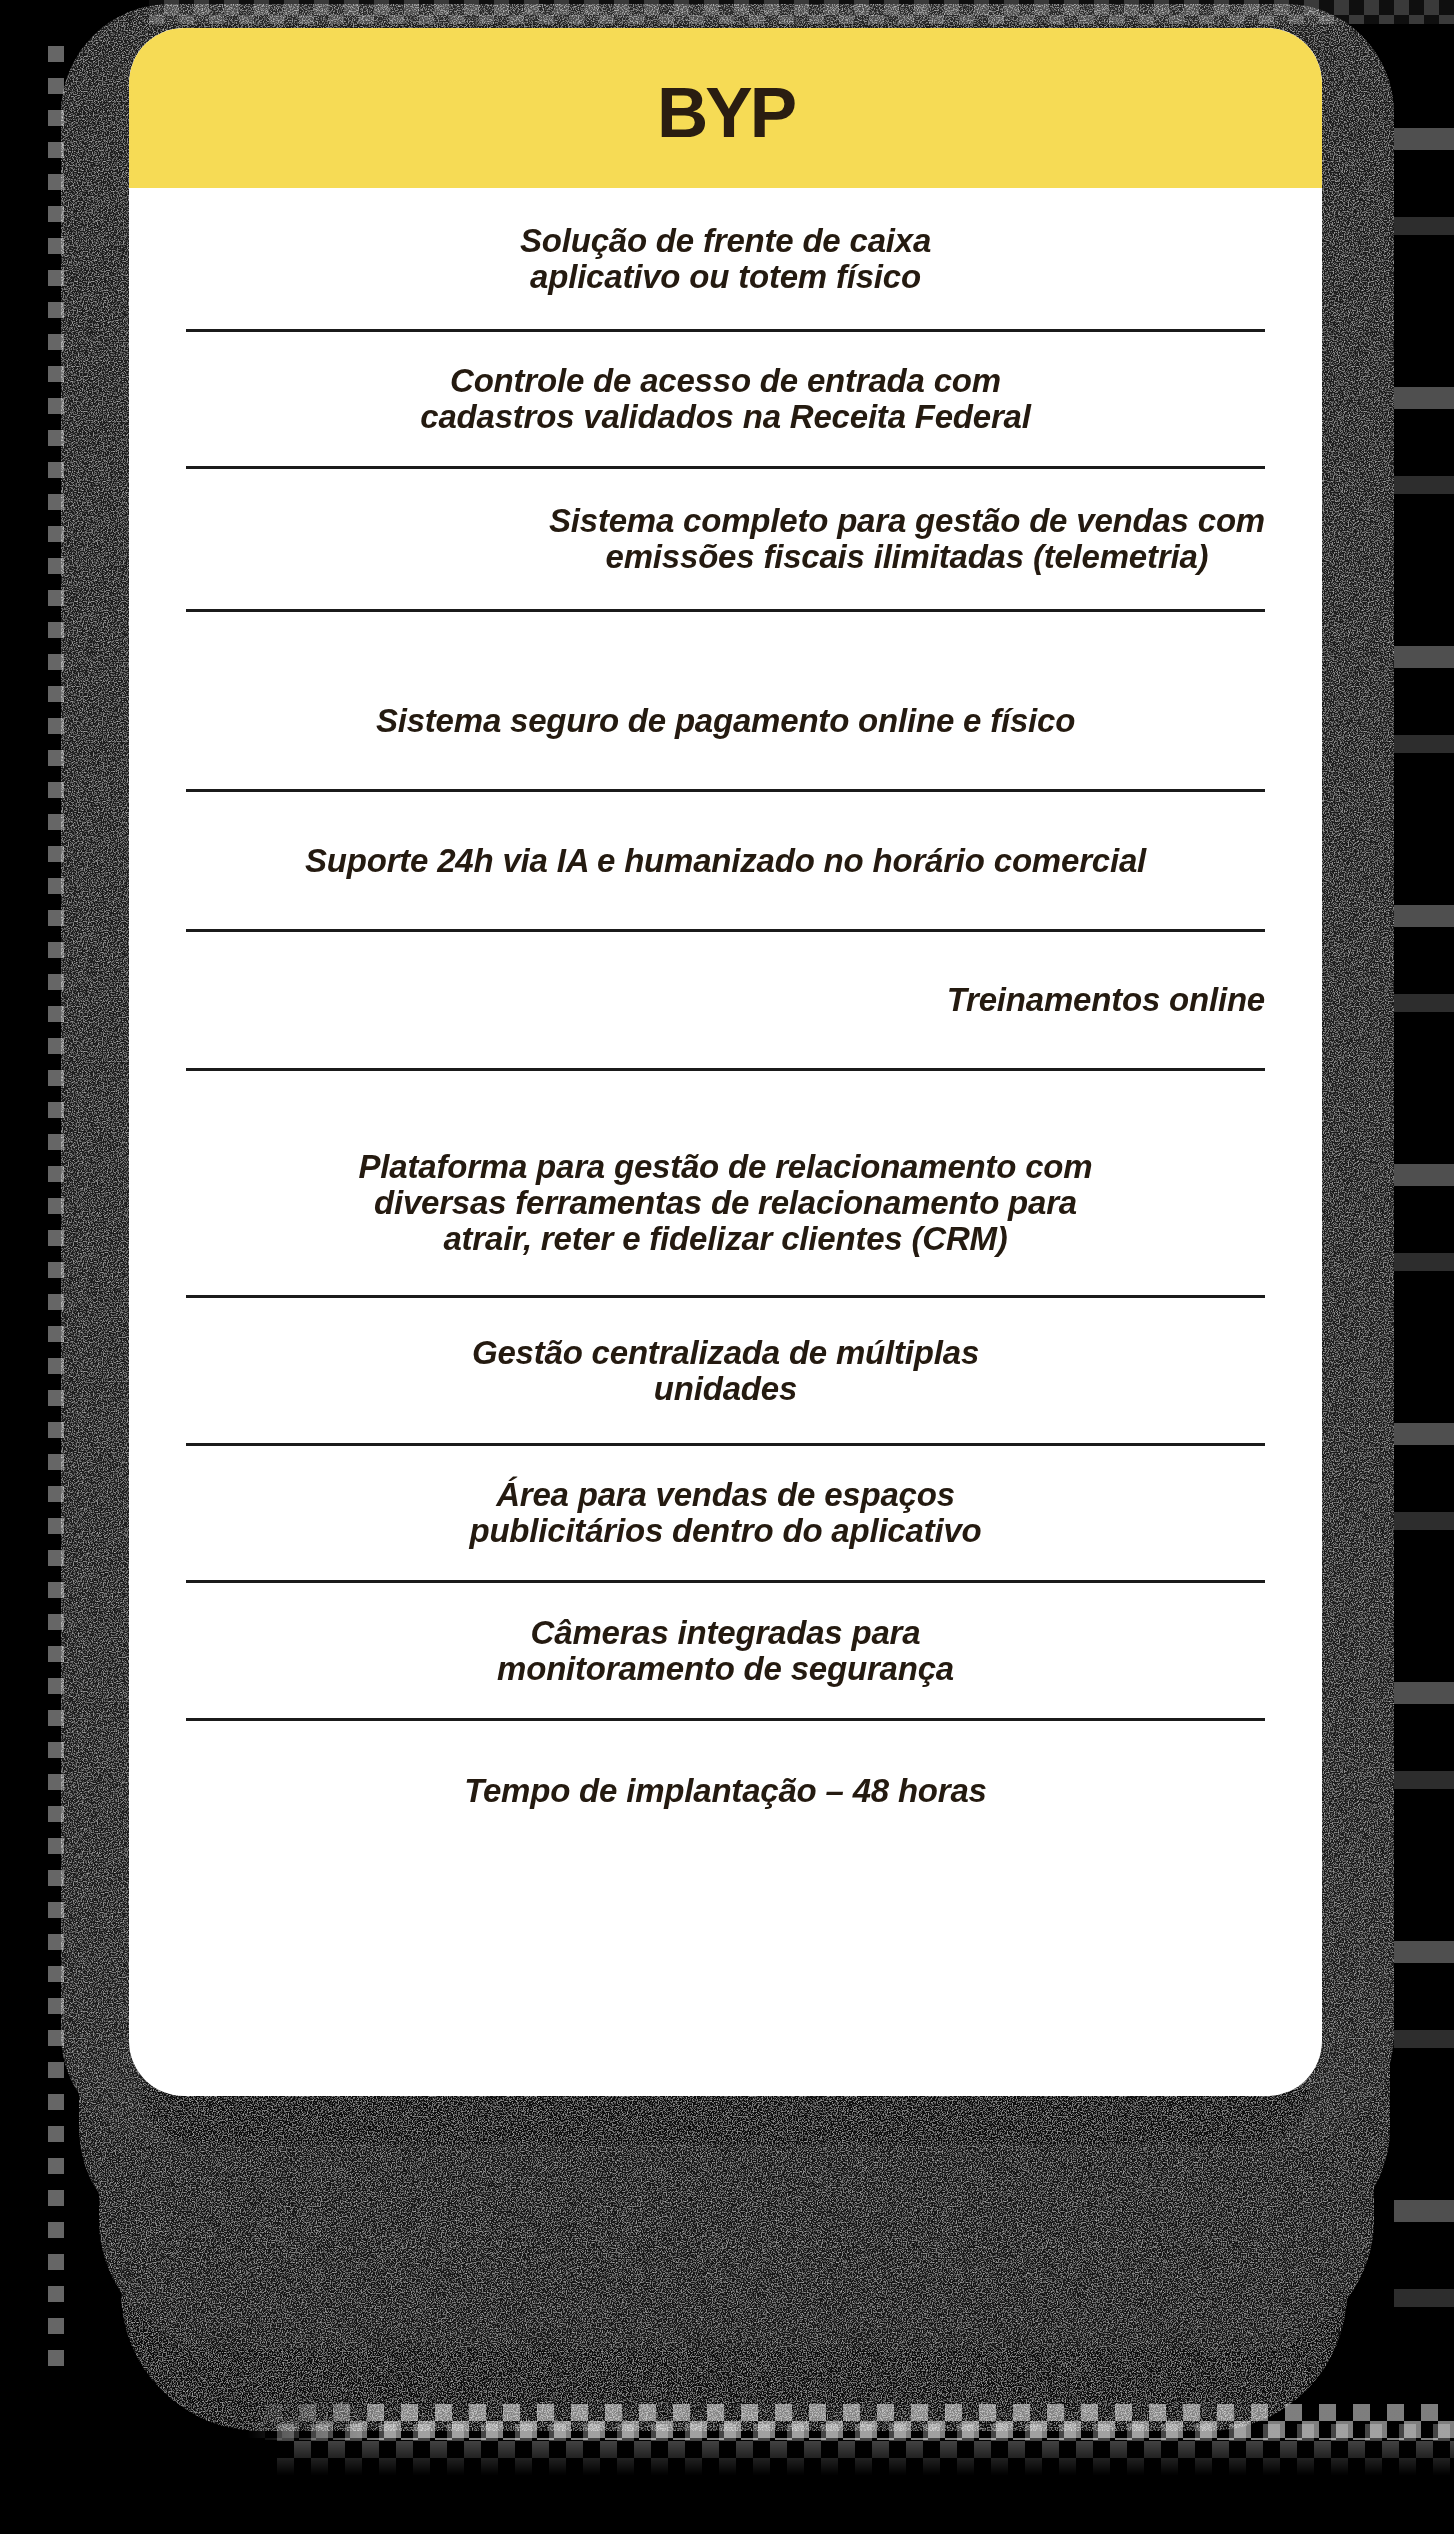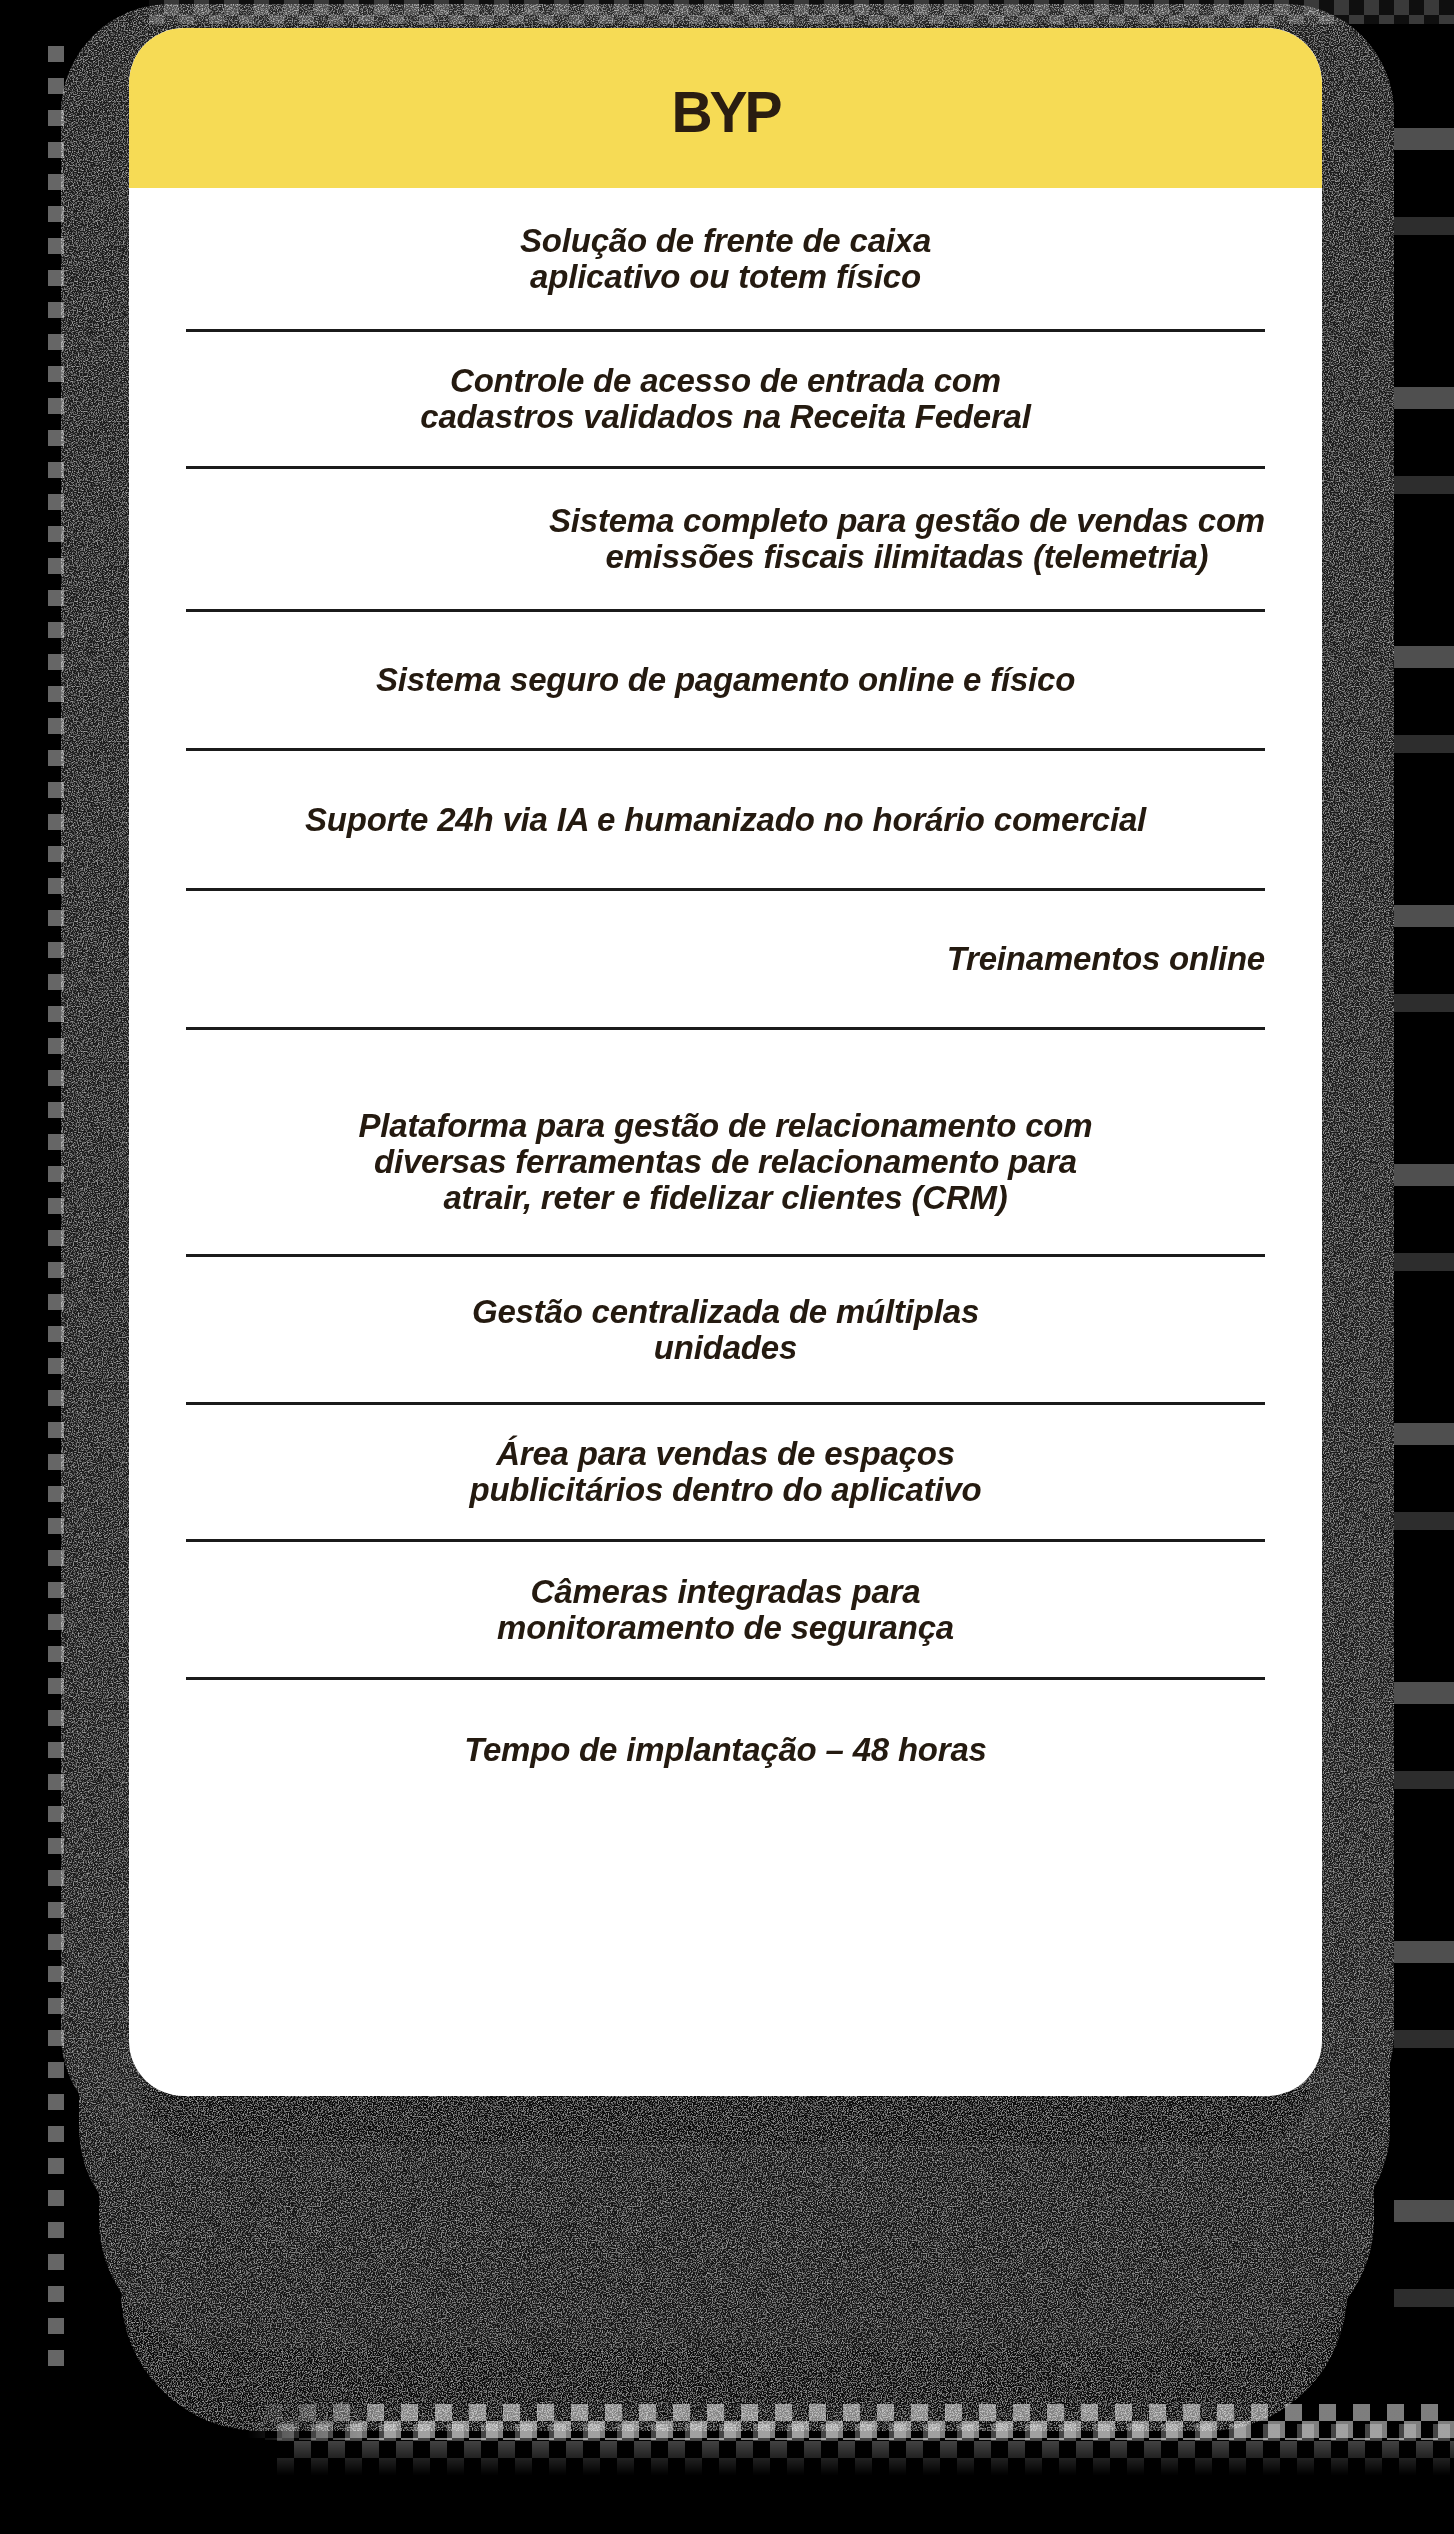--- a/index.html
+++ b/index.html
@@ -53,33 +53,33 @@
   
   .card {
     position: absolute; left: 129px; top: 28px; width: 1193px; height: 2068px;
     background: #ffffff; border-radius: 55px; overflow: hidden;
   }
   .card-header {
     height: 160px; background: #F6DB55; border-radius: 55px 55px 0 0;
     display: flex; align-items: center; justify-content: center;
   }
   .card-title {
-    font-size: 57px; font-weight: 700; letter-spacing: -3px;
+    font-size: 71px; font-weight: 700; letter-spacing: -3px;
     color: #2A1D11; padding-top: 8px;
   }
   .row {
     display: flex; align-items: center; justify-content: center;
     margin: 0 57px; border-bottom: 3px solid #1b1b1b;
   }
   .row p {
     font-size: 33px; line-height: 36px; font-weight: 700;
     color: #241A10; text-align: center; white-space: pre-line; letter-spacing: -0.2px; font-style: italic;
   }
   .r1 { min-height: 144px; } .r2 { min-height: 137px; } .r3 { min-height: 143px; justify-content: flex-end; }
-  .r4 { min-height: 139px; } .r5 { min-height: 140px; } .r6 { min-height: 139px; justify-content: flex-end; }
+  .r4 { min-height: 139px; margin-top: 41px; } .r5 { min-height: 140px; } .r6 { min-height: 139px; justify-content: flex-end; }
   .r7 { min-height: 187px; margin-top: 40px; } .r8 { min-height: 148px; } .r9 { min-height: 137px; }
   .r10 { min-height: 138px; } .r11 { min-height: 138px; }
   .r12 { min-height: 139px; border-bottom: none; }
 
   .svg-defs { position: absolute; width: 0; height: 0; }
 </style>
 </head>
 <body>
 
 <svg class="svg-defs" aria-hidden="true">

